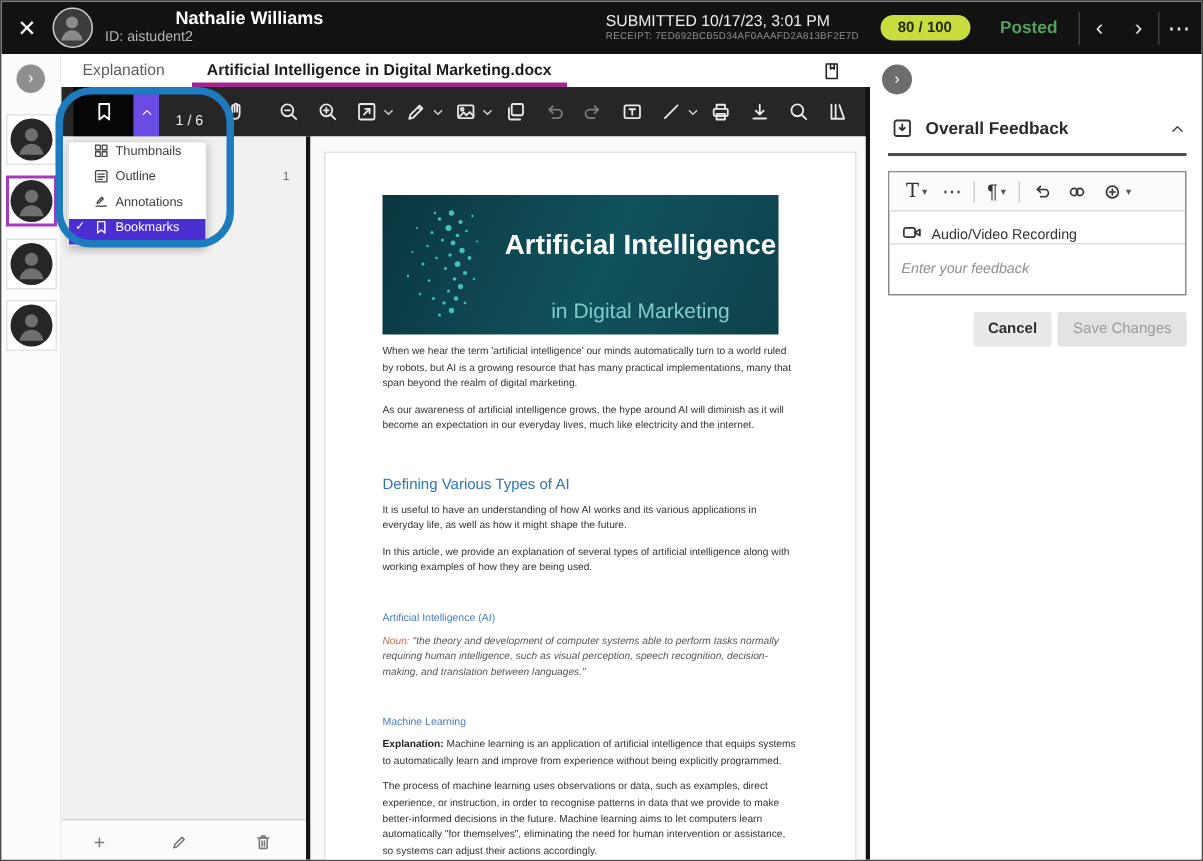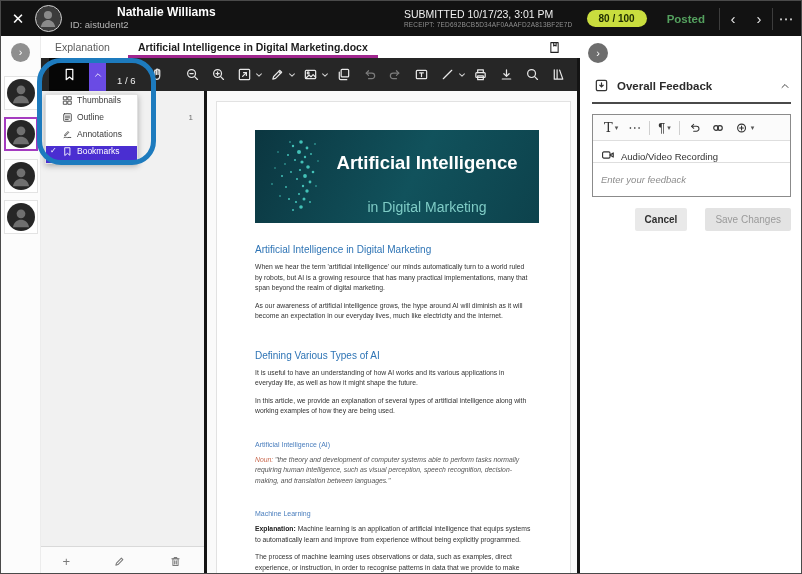--- a/index.html
+++ b/index.html
@@ -67,21 +67,21 @@
   .drow.selected { background:#4a2ed1; color:#fff; }
   .drow.selected .dic { color:#fff; }
   .drow .check { position:absolute; left:4px; font-size:8px; color:#fff; }
 
   
   .callout { position:absolute; left:36px; top:57px; width:119px; height:107px; border:5px solid #1d7bbe; border-radius:24px; z-index:30; pointer-events:none; }
 
   
   .docarea { position:absolute; left:206px; top:90px; width:370px; height:484px; background:#fafafa; overflow:hidden; }
   .page { position:absolute; left:9px; top:10px; width:355px; height:500px; background:#fff; border:1px solid #e2e2e2; border-bottom:none; overflow:hidden; }
-  .banner { position:relative; margin:28px 0 0 38px; width:284px; height:93px; background:linear-gradient(115deg,#0b3640 0%, #11525c 55%, #0d424c 100%); overflow:hidden; }
+  .banner { position:relative; margin:28px 0 0 38px; width:264px; height:93px; background:linear-gradient(115deg,#0b3640 0%, #11525c 55%, #0d424c 100%); overflow:hidden; }
   .banner-text { position:absolute; left:78px; top:22px; width:188px; text-align:center; line-height:1.2; }
   .banner-text .l1 { color:#fff; font-weight:bold; font-size:18.5px; }
   .banner-text .l2 { color:#7fccc6; font-size:14px;margin-top:25px; }
   .doc-body { padding:0 38px; }
   .h1 { color:#2e74b5; font-size:10px; margin-top:21px; }
   .h2 { color:#2e74b5; font-size:10px; margin-top:28px; }
   .sub { color:#4a7ebd; font-size:7px; margin-top:24px; }
   .para { font-size:6.8px; line-height:1.55; color:#333; margin-top:7px; text-align:left; }
   .para.it { font-style:italic; color:#555; }
   .noun-label { color:#c96a50; font-style:italic; }
@@ -98,21 +98,21 @@
   .editor { position:absolute; left:12px; right:12px; top:78px; border:1px solid #8b8b8b; background:#fff; }
   .ed-toolbar { height:26px; border-bottom:1px solid #dedede; background:#fbfbfb; display:flex; align-items:center; padding:0 6px; color:#333; }
   .edbtn { background:none; border:none; color:#333; display:flex; align-items:center; margin:0 5px; cursor:pointer; font-size:13px; }
   .edbtn .t-serif { font-family:"DejaVu Serif", serif; font-size:13px; }
   .caret { font-size:7px; color:#555; margin-left:2px; }
   .ed-sep { width:1px; height:14px; background:#cfcfcf; margin:0 3px; }
   .av-row { height:22px; border-bottom:1px solid #dedede; display:flex; align-items:flex-end; padding:0 8px; cursor:pointer; }
   .av-row .avlabel { font-size:9.5px; color:#333; margin-left:6px; }
   .fb-input { height:33px; padding:6px 8px; cursor:text; }
   .fb-input .ph { font-size:9.5px; font-style:italic; color:#8d8d8d; }
-  .rp-actions { position:absolute; right:12px; top:172px; display:flex; gap:18px;align-items:flex-end; }
+  .rp-actions { position:absolute; right:12px; top:172px; display:flex; gap:4px;align-items:flex-end; }
   .btn { border:none; border-radius:2px; font-size:10px; padding:6px 10px; cursor:pointer; }
   .btn.cancel { background:#e9e9e9; color:#2f2f2f; font-weight:bold; }
   .btn.save { background:#e3e3e3; color:#9a9a9a; }
 </style>
 </head>
 <body>
 
 <div class="app">
 
   <div class="topbar">
@@ -381,21 +381,20 @@
               <circle cx="35" cy="12" r=".8"></circle>
               <circle cx="55" cy="72" r=".9"></circle>
           </g>
         </svg>
         <div class="banner-text">
           <div class="l1">Artificial Intelligence</div>
           <div class="l2">in Digital Marketing</div>
         </div>
       </div>
       <div class="doc-body">
-        <div class="h1">Artificial Intelligence in Digital Marketing</div>
         <p class="para">When we hear the term 'artificial intelligence' our minds automatically turn to a world ruled by robots, but AI is a growing resource that has many practical implementations, many that span beyond the realm of digital marketing.</p>
         <p class="para">As our awareness of artificial intelligence grows, the hype around AI will diminish as it will become an expectation in our everyday lives, much like electricity and the internet.</p>
         <div class="h2">Defining Various Types of AI</div>
         <p class="para">It is useful to have an understanding of how AI works and its various applications in everyday life, as well as how it might shape the future.</p>
         <p class="para">In this article, we provide an explanation of several types of artificial intelligence along with working examples of how they are being used.</p>
         <div class="sub">Artificial Intelligence (AI)</div>
         <p class="para it"><span class="noun-label">Noun:</span><span> "the theory and development of computer systems able to perform tasks normally requiring human intelligence, such as visual perception, speech recognition, decision-making, and translation between languages."</span></p>
         <div class="sub">Machine Learning</div>
         <p class="para"><span class="expl-label">Explanation:</span><span> Machine learning is an application of artificial intelligence that equips systems to automatically learn and improve from experience without being explicitly programmed.</span></p>
         <p class="para">The process of machine learning uses observations or data, such as examples, direct experience, or instruction, in order to recognise patterns in data that we provide to make better-informed decisions in the future. Machine learning aims to let computers learn automatically "for themselves", eliminating the need for human intervention or assistance, so systems can adjust their actions accordingly.</p>

